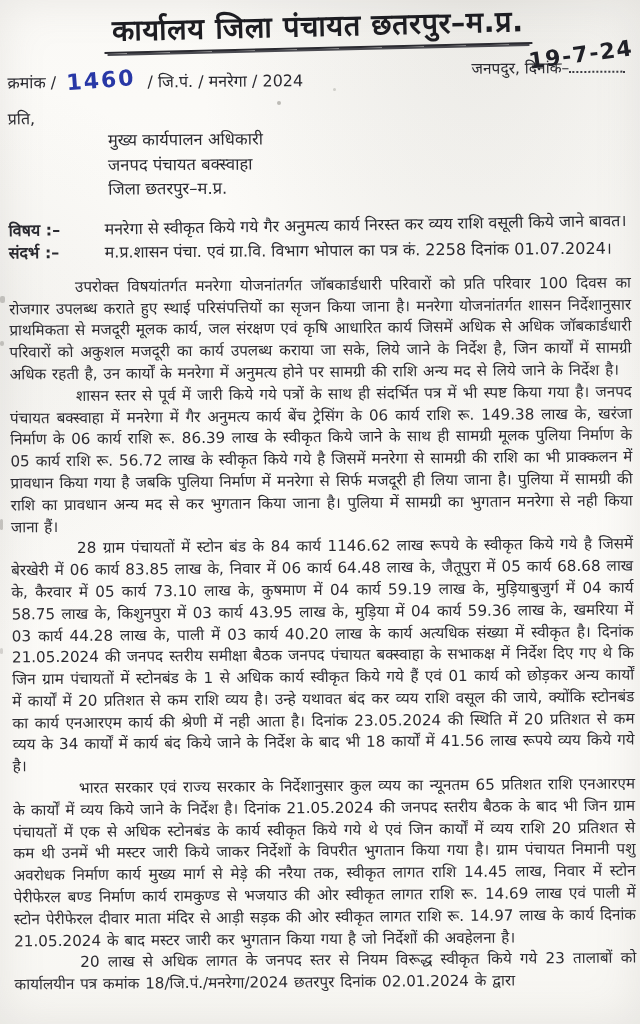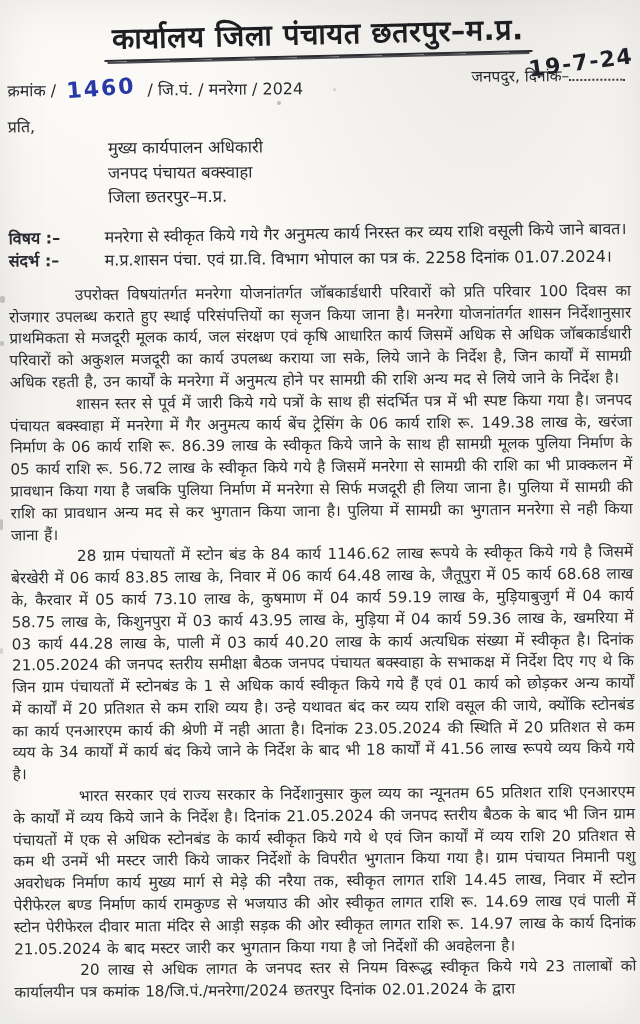--- a/index.html
+++ b/index.html
@@ -7,21 +7,21 @@
     width:640px; height:1024px; overflow:hidden;
     font-family:"DejaVu Sans", sans-serif;
     background:
       radial-gradient(ellipse at 75% -5%, rgba(170,168,160,0.20), transparent 42%),
       radial-gradient(ellipse at -5% 35%, rgba(160,158,150,0.12), transparent 30%),
       linear-gradient(180deg, #faf9f6 0%, #fcfbf8 20%, #fbfaf7 80%, #f7f6f2 100%);
     color:#2c2b31;
   }
   .sheet {
     position:relative; width:640px; height:1024px; overflow:hidden;
-    box-sizing:border-box; padding:14px 10px 0 8px;
+    box-sizing:border-box; padding:6px 10px 0 8px;
     box-shadow: inset 0 0 46px rgba(140,138,128,0.16);
   }
   .content { transform:rotate(-0.45deg); transform-origin:50% 15%; }
 
   
   .title-wrap { text-align:center; margin-top:2px; }
   .title-text {
     display:inline-block; font-size:29px; font-weight:bold; color:#1d1d22;
     padding:0 8px 3px 8px; border-bottom:2px solid #2a2a30;
     box-shadow:0 5px 0 -3px #4a4a50;

